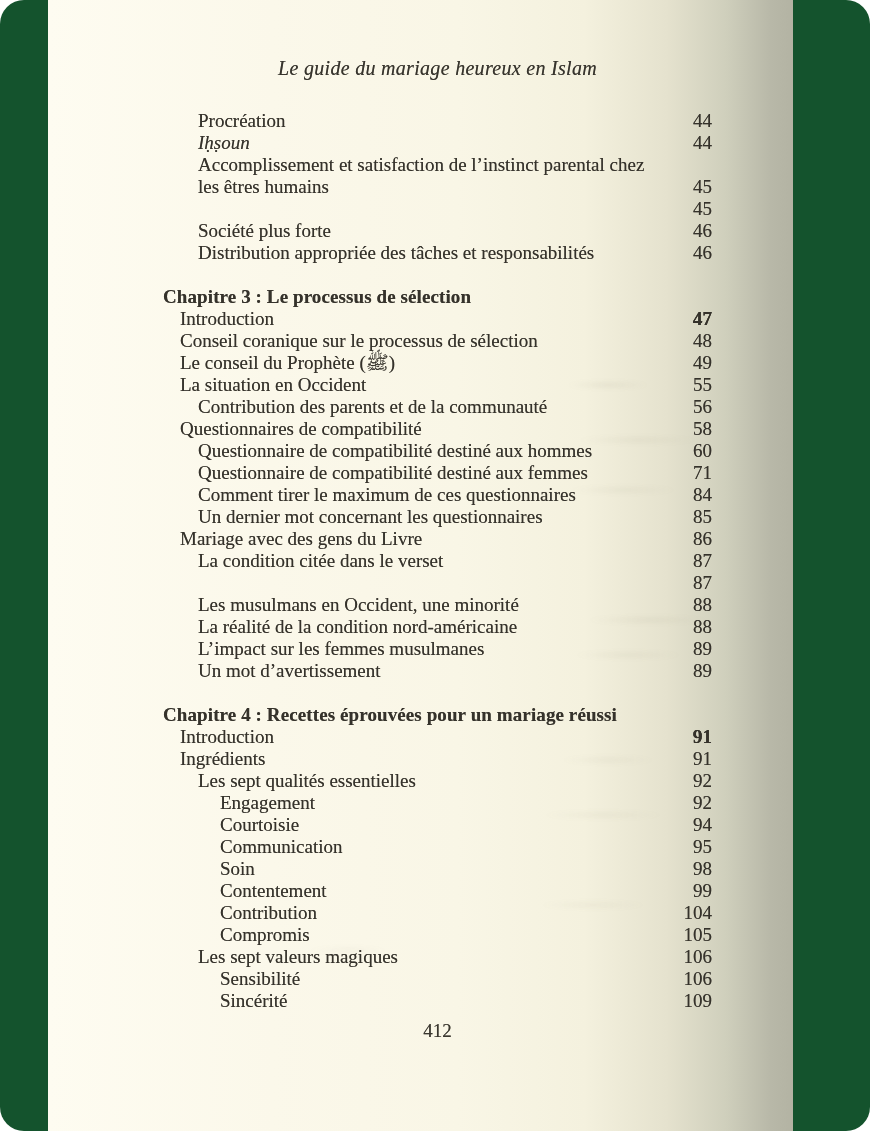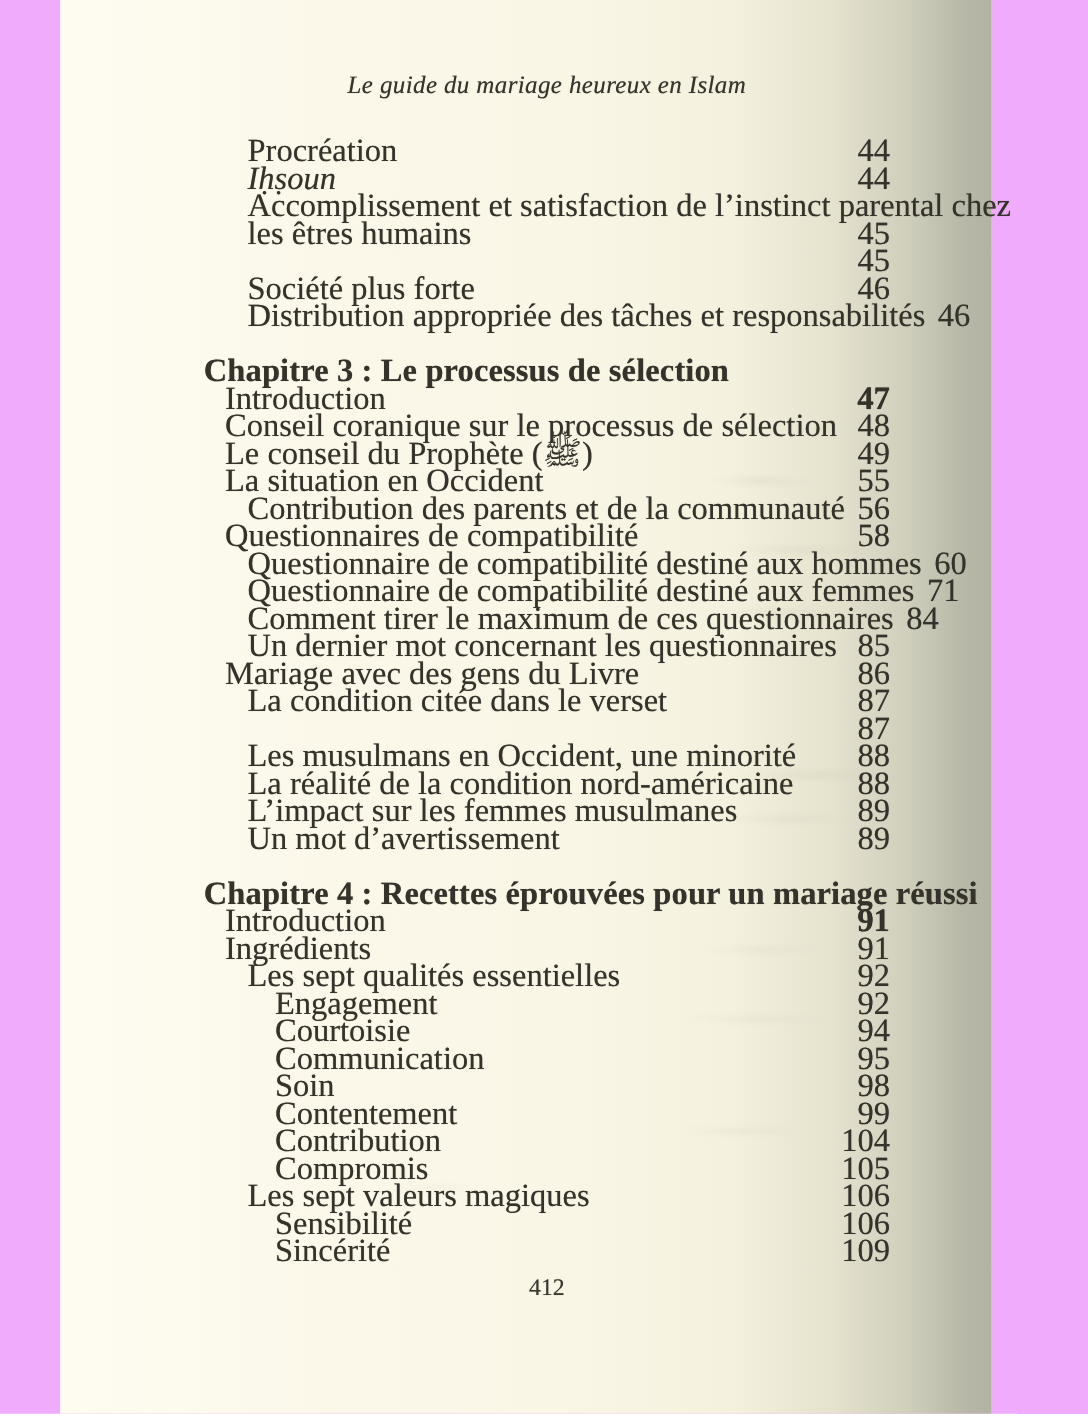--- a/index.html
+++ b/index.html
@@ -3,21 +3,21 @@
 <meta charset="utf-8">
 <style>
   html,body{margin:0;padding:0;}
   body{
     width:870px;height:1131px;
     background:#ffffff;
     font-family:"Liberation Serif","DejaVu Serif",serif;
     position:relative;overflow:hidden;
     -webkit-font-smoothing:antialiased;
   }
-  .canvas{position:absolute;inset:0;background:#f0abfc;}
+  .canvas{position:absolute;inset:0;background:#14532d;border-radius:24px;}
   
   .paper{
     position:absolute;left:48px;top:0;width:745px;height:1131px;
     background:linear-gradient(90deg,
       #fefcf1 0%,
       #fbf8ea 30%,
       #f9f6e6 55%,
       #f4f1de 72%,
       #e5e2ce 83%,
       #cfcfbc 91%,
@@ -40,21 +40,21 @@
     filter:blur(2px);
   }
   .header{
     position:absolute;left:115px;top:56px;width:549px;
     text-align:center;font-style:italic;font-size:20px;line-height:24px;
     color:#37342d;letter-spacing:.3px;
     text-shadow:0 0 .6px rgba(55,52,45,.65);
   }
   .toc{
     position:absolute;left:115px;top:110px;width:549px;
-    font-size:26px;color:#35322b;
+    font-size:19px;color:#35322b;
     text-shadow:0 0 .6px rgba(53,50,43,.6);
   }
   .row{display:flex;height:22px;line-height:22px;white-space:nowrap;}
   .row .t{overflow:visible;}
   .row .p{margin-left:auto;padding-left:10px;text-align:right;}
   .lvl1{padding-left:17px;}
   .lvl2{padding-left:35px;}
   .lvl3{padding-left:57px;}
   .bold{font-weight:700;letter-spacing:.1px;flex-direction:column;}
   .italic .t{font-style:italic;}

